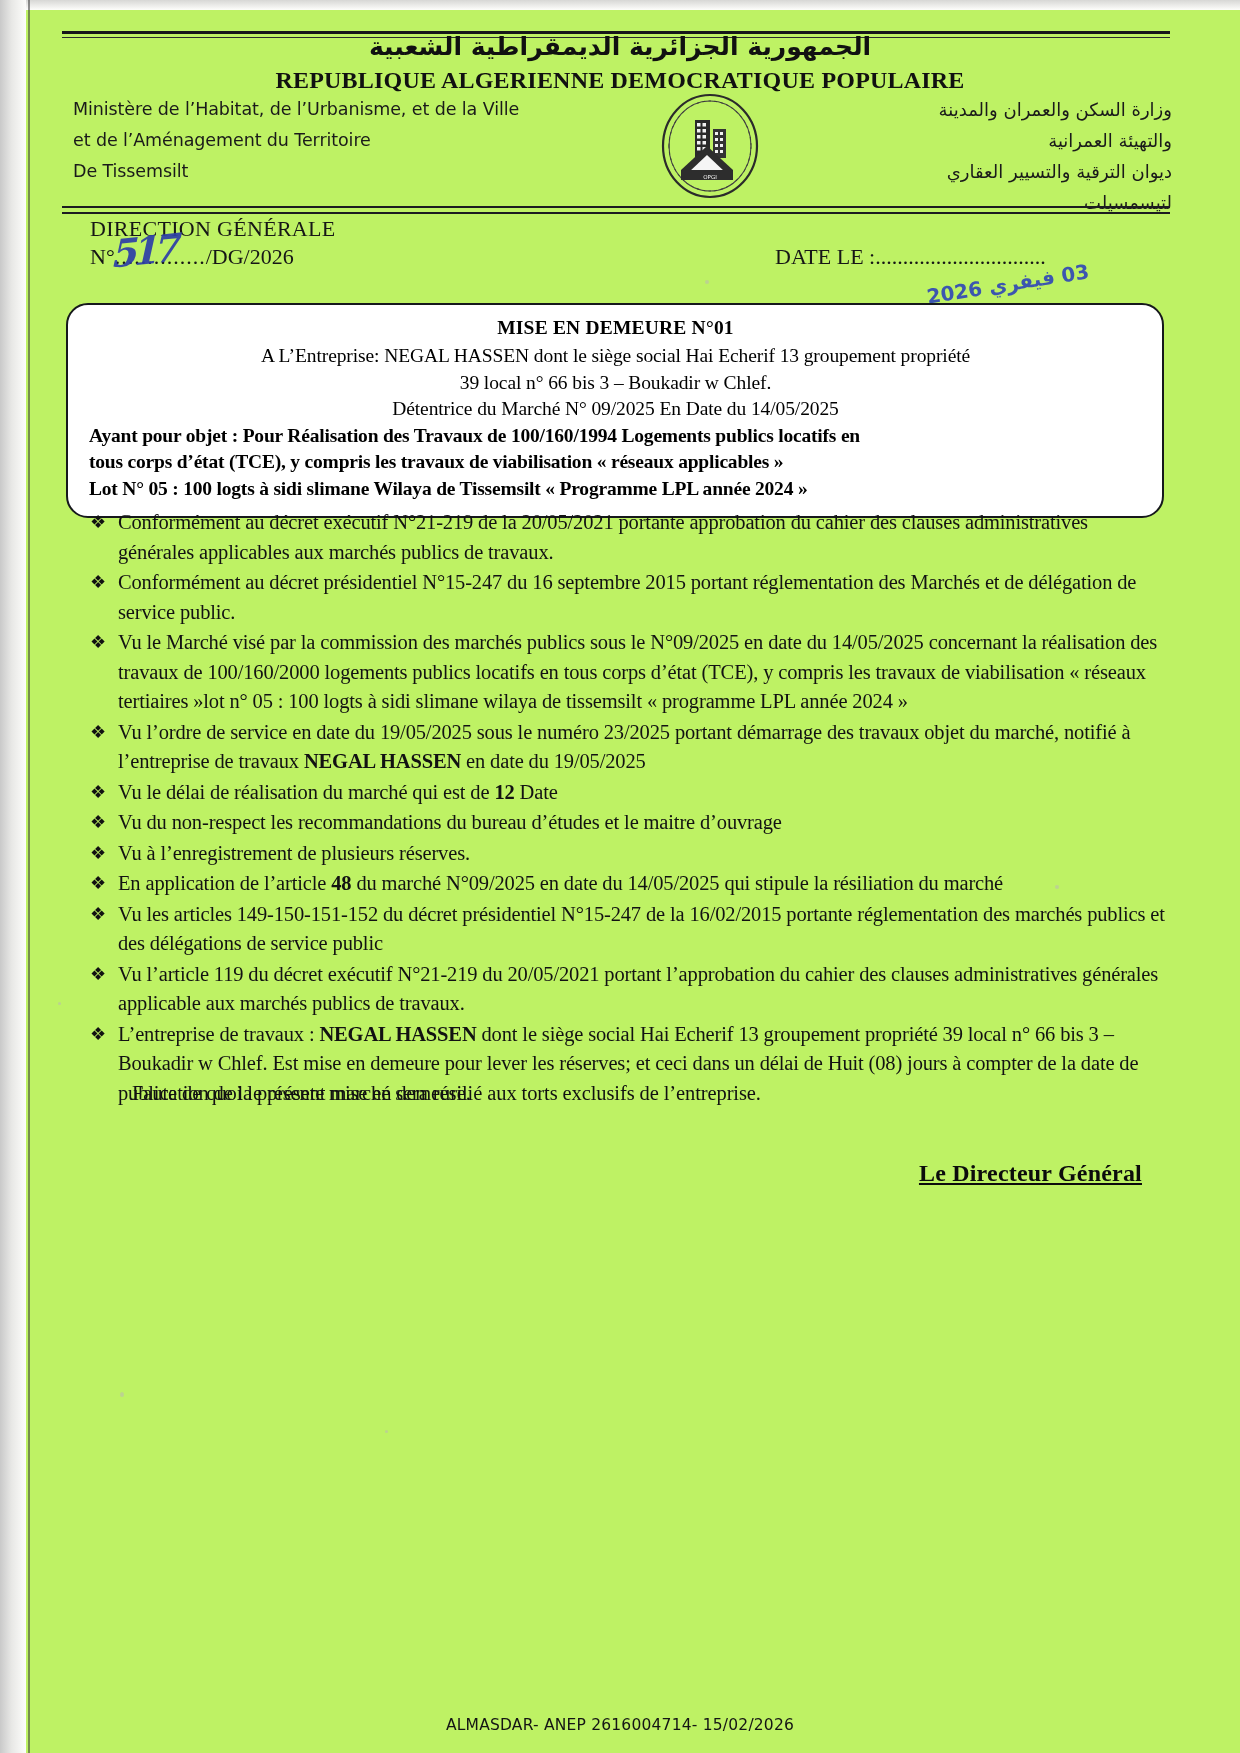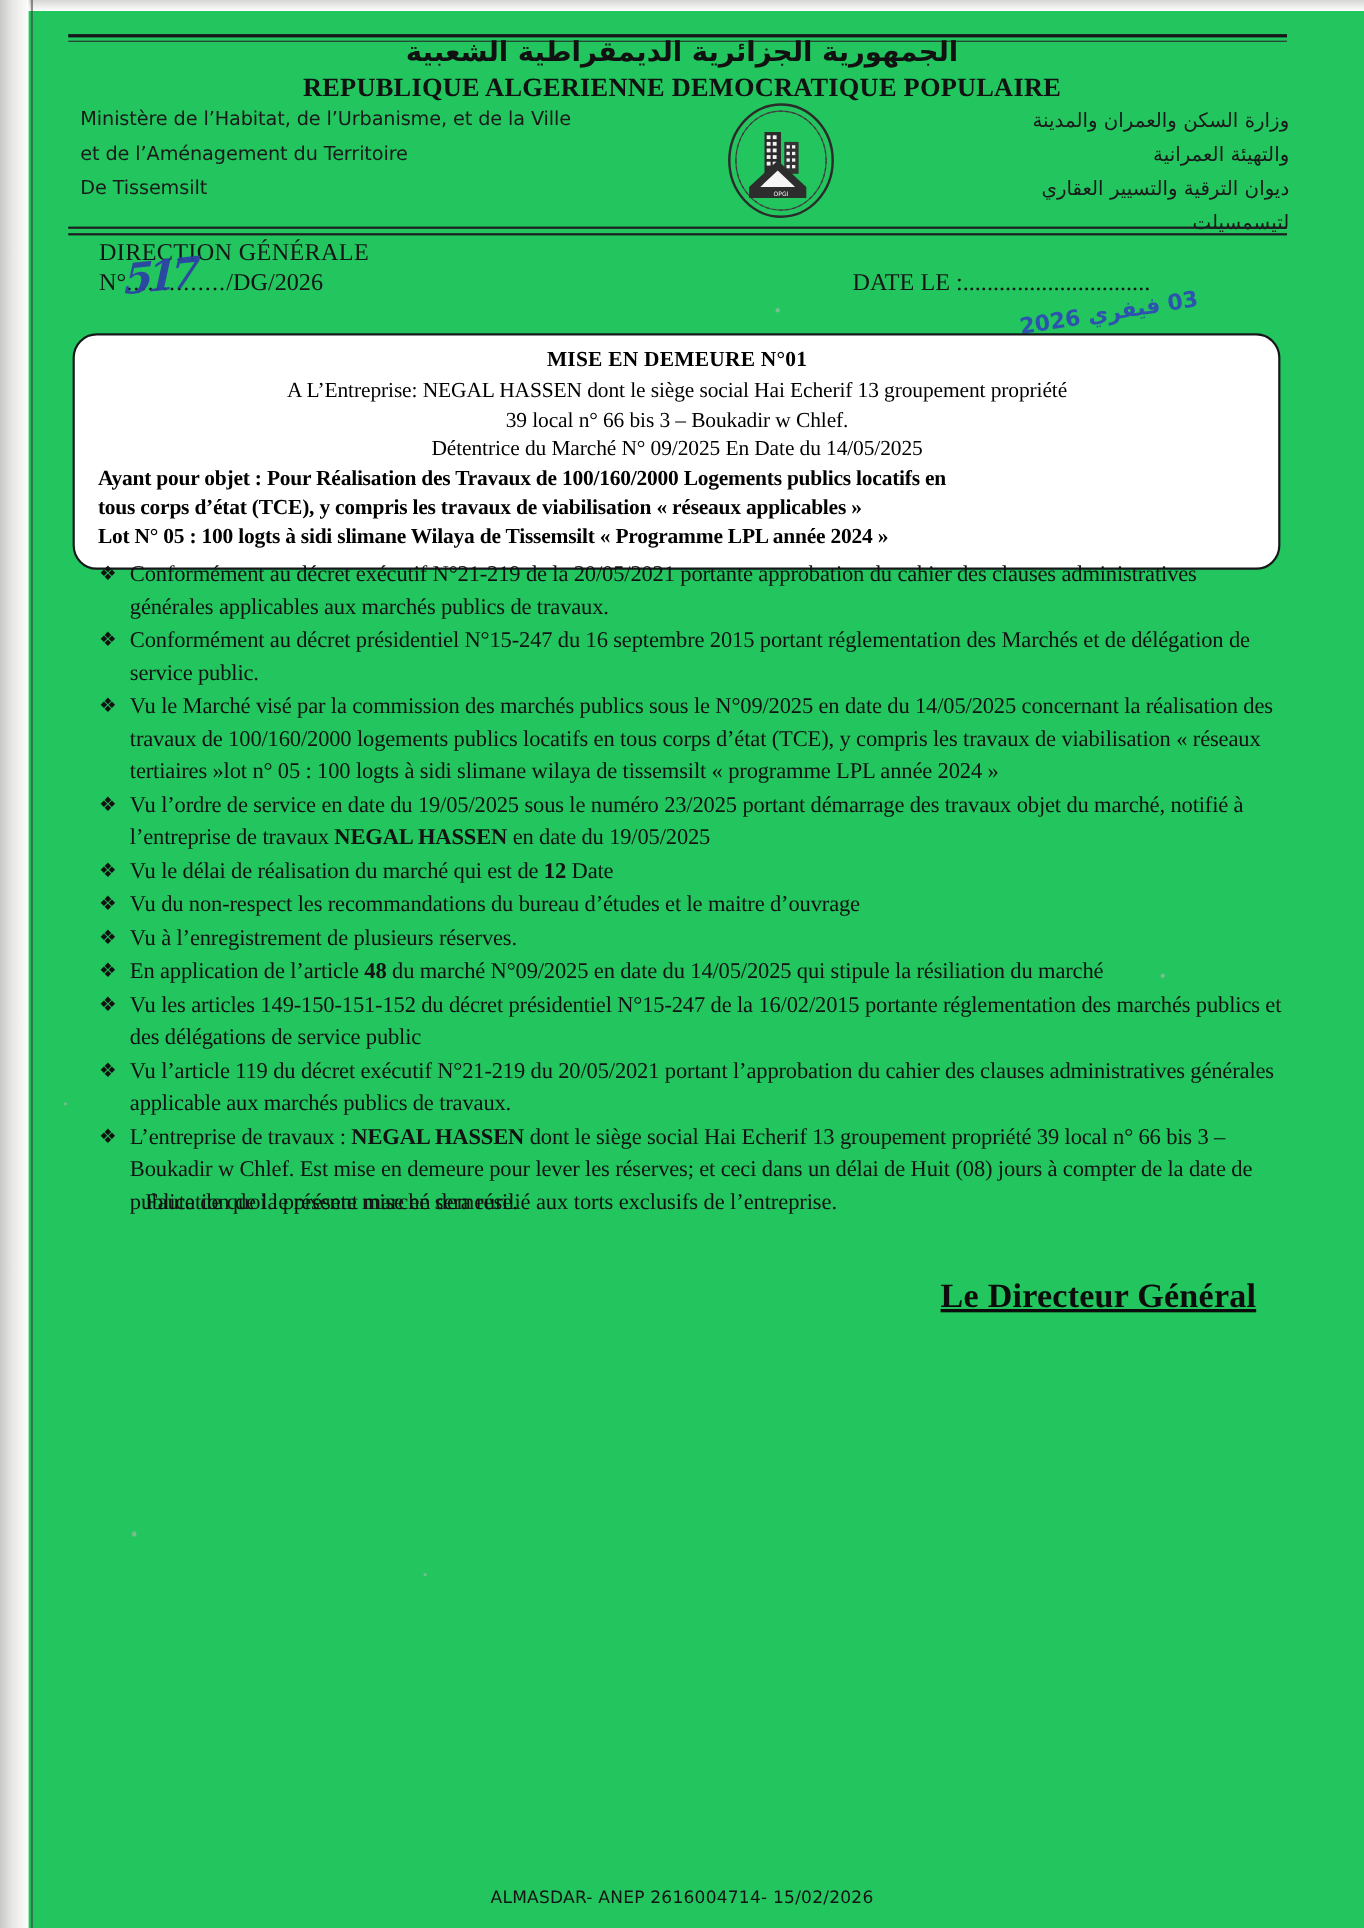--- a/index.html
+++ b/index.html
@@ -10,21 +10,21 @@
   }
   body {
     font-family: "Liberation Serif", serif;
     color: #000;
   }
   .page {
     position: relative;
     width: 1240px;
     height: 1753px;
     margin: 0 auto;
-    background: #22c55e;
+    background: #bef264;
     overflow: hidden;
     box-sizing: border-box;
   }
   
   .scan-left-edge {
     position: absolute;
     left: 0; top: 0; bottom: 0;
     width: 26px;
     background: linear-gradient(to right, #c9c9c9 0%, #e8e8e6 45%, #fdfdfb 100%);
   }
@@ -245,21 +245,21 @@
     font-family: "Liberation Serif", serif;
     font-size: 20.5px;
     color: #111;
     letter-spacing: -0.1px;
   }
   .signature {
     position: absolute;
     right: 58px;
     top: 1160px;
     font-family: "Liberation Serif", serif;
-    font-size: 31px;
+    font-size: 24px;
     font-weight: 700;
     text-decoration: underline;
     color: #0c0c0c;
     letter-spacing: 0.2px;
   }
 
   
   .footer {
     position: absolute;
     left: 0;
@@ -360,21 +360,21 @@
     <div class="hand-ref">517</div>
 
     <div class="date-le">DATE LE :...............................</div>
     <div class="hand-date">03 فيفري 2026</div>
 
     <div class="mainbox">
       <div class="mb-title">MISE EN DEMEURE N°01</div>
       <div class="mb-line">A L’Entreprise: NEGAL HASSEN  dont le siège social Hai Echerif 13 groupement propriété</div>
       <div class="mb-line">39 local n° 66 bis 3 – Boukadir w Chlef.</div>
       <div class="mb-line">Détentrice du Marché N° 09/2025 En Date du 14/05/2025</div>
-      <div class="mb-objet">Ayant pour objet : Pour Réalisation des Travaux de 100/160/2000 Logements publics locatifs en</div>
+      <div class="mb-objet">Ayant pour objet : Pour Réalisation des Travaux de 100/160/1994 Logements publics locatifs en</div>
       <div class="mb-objet">tous corps d’état (TCE), y compris les travaux de viabilisation « réseaux applicables »</div>
       <div class="mb-objet">Lot N° 05 : 100 logts à sidi slimane Wilaya de Tissemsilt « Programme LPL année 2024 »</div>
     </div>
 
     <div class="bullets" id="clause-list">
         <div class="bul"><span class="mark">❖</span><span>Conformément au décret exécutif N°21-219 de la 20/05/2021 portante approbation du cahier des clauses administratives générales applicables aux marchés publics de travaux.</span></div>
         <div class="bul"><span class="mark">❖</span><span>Conformément au décret présidentiel N°15-247 du 16 septembre 2015 portant réglementation des Marchés et de délégation de service public.</span></div>
         <div class="bul"><span class="mark">❖</span><span>Vu le Marché visé par la commission des marchés publics sous le N°09/2025 en date du 14/05/2025 concernant la réalisation des travaux de 100/160/2000 logements publics locatifs en tous corps d’état (TCE), y compris les travaux de viabilisation « réseaux tertiaires »lot n° 05 : 100 logts à sidi slimane wilaya de tissemsilt « programme LPL année 2024 »</span></div>
         <div class="bul"><span class="mark">❖</span><span><span>Vu l’ordre de service en date du 19/05/2025 sous le numéro 23/2025 portant démarrage des travaux objet du marché, notifié à l’entreprise de travaux </span><b>NEGAL HASSEN</b><span>  en date du 19/05/2025</span></span></div>
         <div class="bul"><span class="mark">❖</span><span><span>Vu le délai de réalisation du marché qui est de </span><b>12</b><span> Date</span></span></div>

